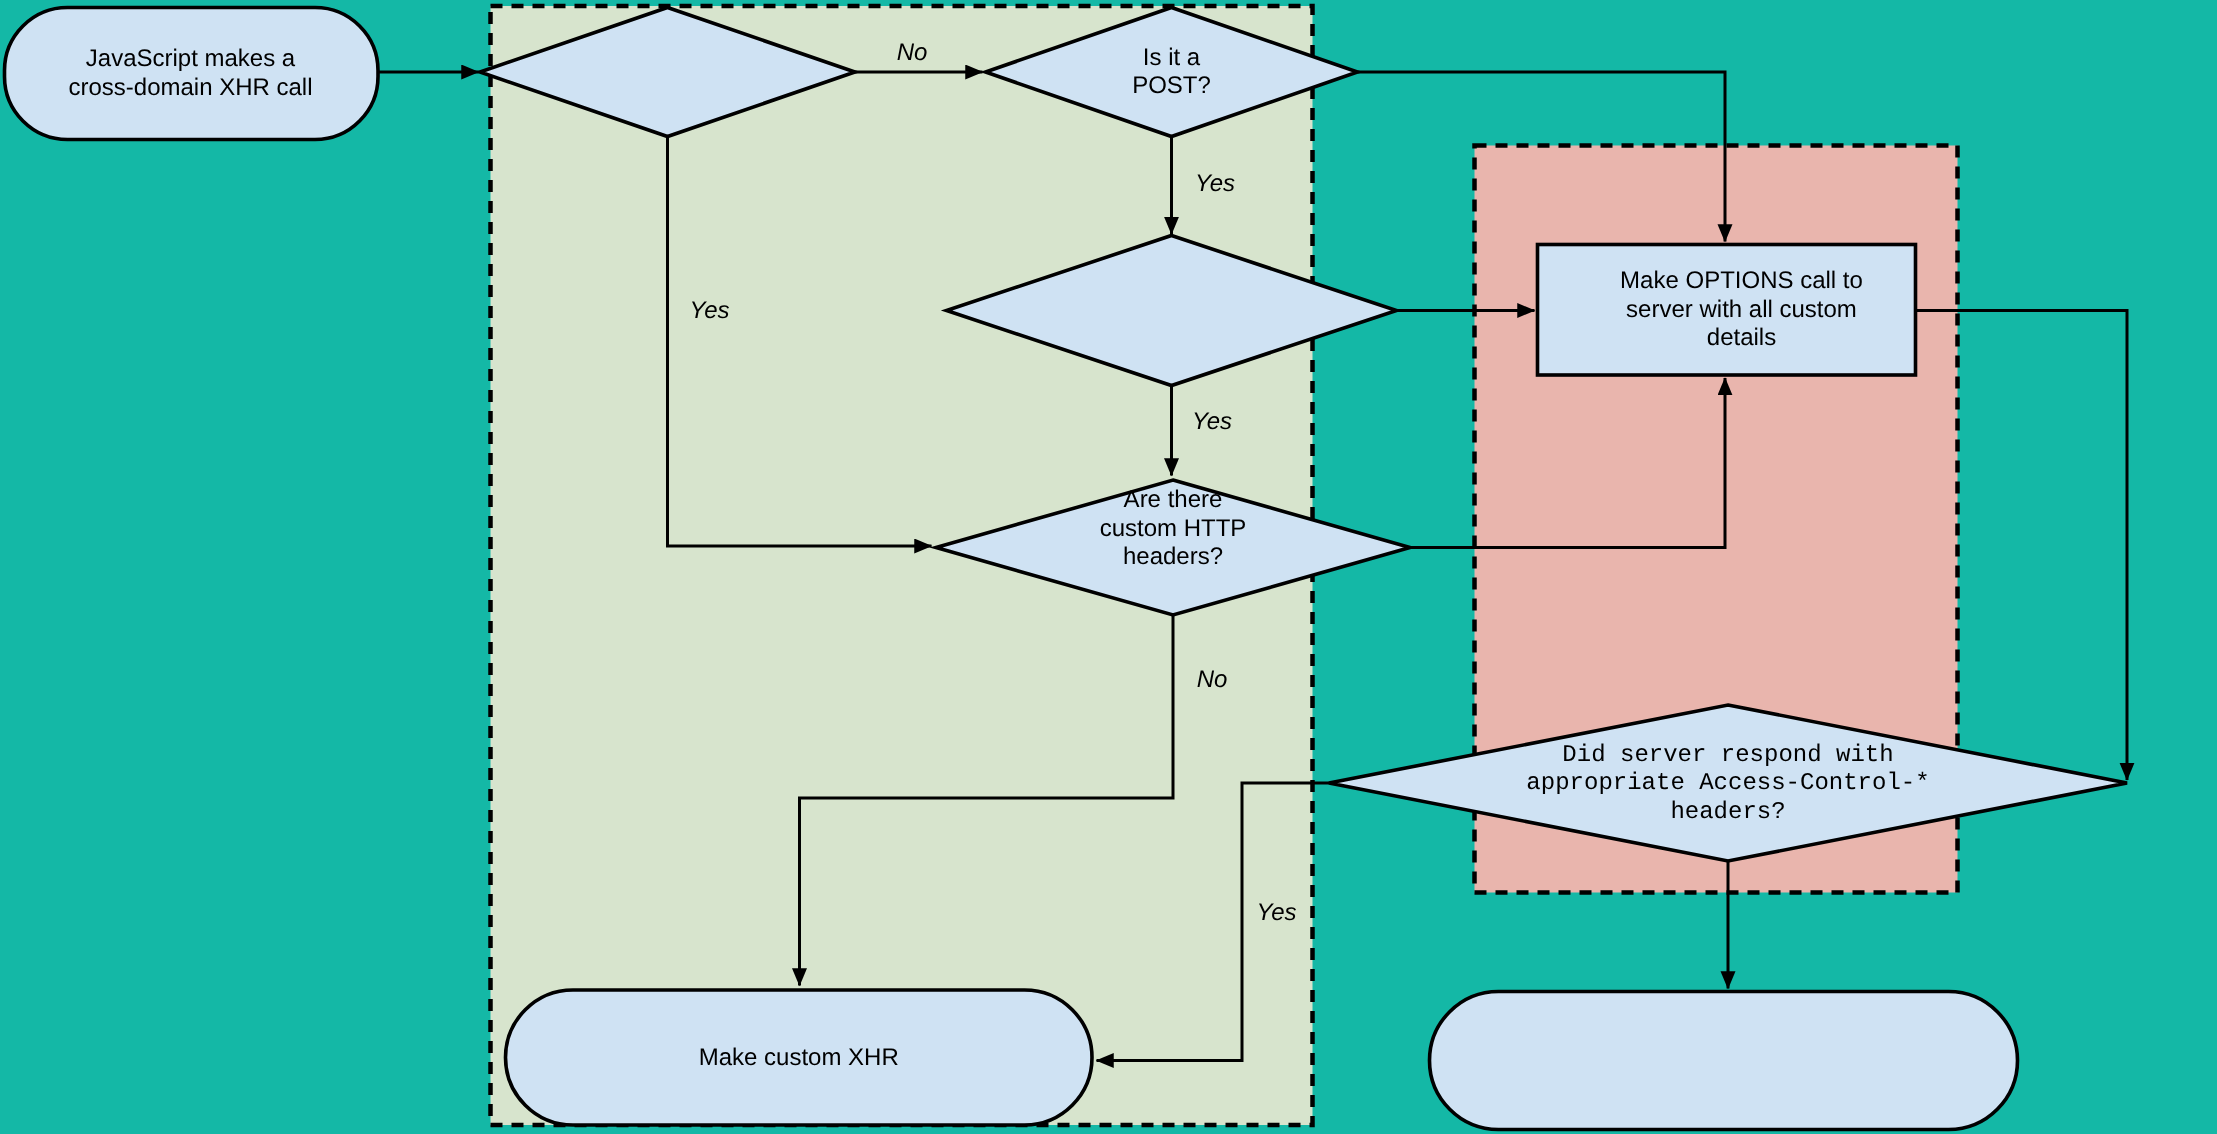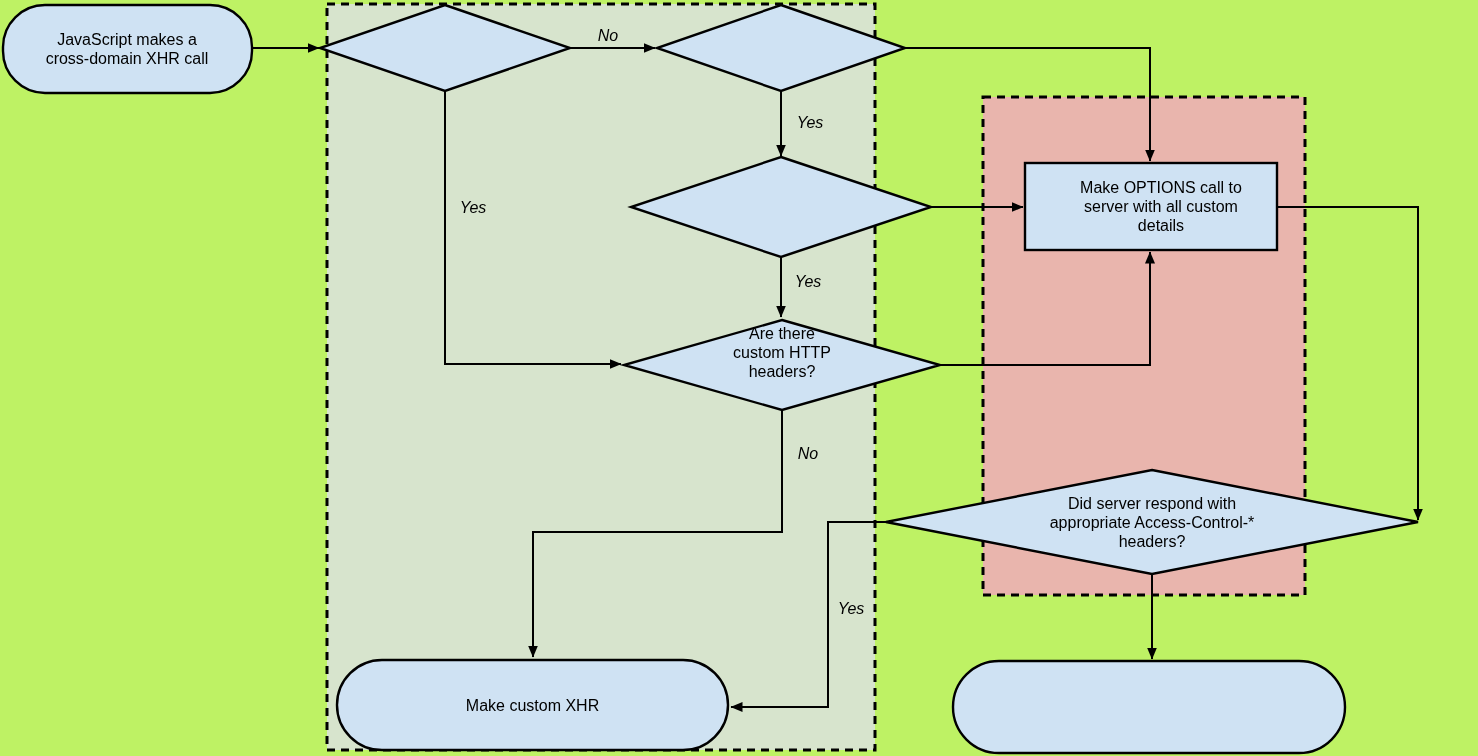--- a/index.html
+++ b/index.html
@@ -1,21 +1,21 @@
 <!DOCTYPE html>
 <html><head>
 <meta charset="utf-8">
 <style>
   * { margin: 0; padding: 0; box-sizing: border-box; }
   html, body { background: #000; }
   .canvas {
     position: relative;
     width: 1478px;
     height: 756px;
-    background: #bef264;
+    background: #14b8a6;
     overflow: hidden;
     font-family: "Liberation Sans", sans-serif;
   }
   svg.layer { position: absolute; left: 0; top: 0; }
   .region { stroke: #000; stroke-width: 3; stroke-dasharray: 8 6; }
   .connector { fill: none; stroke: #000; stroke-width: 2; }
   .arrowhead { fill: #000; }
   .node { stroke: #000; stroke-width: 2.4; }
   .label {
     position: absolute;
@@ -73,27 +73,29 @@
     <polygon class="node" points="781,157 931,207 781,257 631,207" fill="#cfe2f3"></polygon>
     <polygon class="node" points="782,320 940,365 782,410 624,365" fill="#cfe2f3"></polygon>
     <rect class="node" x="1025" y="163" width="252" height="87" fill="#cfe2f3"></rect>
     <polygon class="node" points="1152,470 1418,522 1152,574 886,522" fill="#cfe2f3"></polygon>
     <rect class="node" x="337" y="660" width="391" height="90" rx="45" fill="#cfe2f3"></rect>
     <rect class="node" x="953" y="661" width="392" height="92" rx="46" fill="#cfe2f3"></rect>
   </svg>
 
   <div class="label" style="left:12px; top:9px; width:230px; height:80px;">JavaScript makes a
 cross-domain XHR call</div>
+  <div class="label" style="left:691px; top:10px; width:180px; height:76px;">Is it a
+POST?</div>
   <div class="label" style="left:672px; top:314px; width:220px; height:76px;">Are there
 custom HTTP
 headers?</div>
   <div class="label" style="left:1027px; top:165px; width:268px; height:83px;">Make OPTIONS call to
 server with all custom
 details</div>
-  <div class="label" style="left:952px; top:482px; width:400px; height:80px;">Did server respond with
+  <div class="label" style="left:952px; top:482px; width:400px; height:80px;font-family:Liberation Mono, monospace;">Did server respond with
 appropriate Access-Control-*
 headers?</div>
   <div class="label" style="left:347px; top:663px; width:371px; height:84px;">Make custom XHR</div>
 
   <div class="edge-label" style="left:586px; top:25px; width:44px; height:22px;">No</div>
   <div class="edge-label" style="left:450px; top:197px; width:46px; height:22px;">Yes</div>
   <div class="edge-label" style="left:787px; top:112px; width:46px; height:22px;">Yes</div>
   <div class="edge-label" style="left:785px; top:271px; width:46px; height:22px;">Yes</div>
   <div class="edge-label" style="left:786px; top:443px; width:44px; height:22px;">No</div>
   <div class="edge-label" style="left:828px; top:598px; width:46px; height:22px;">Yes</div>

